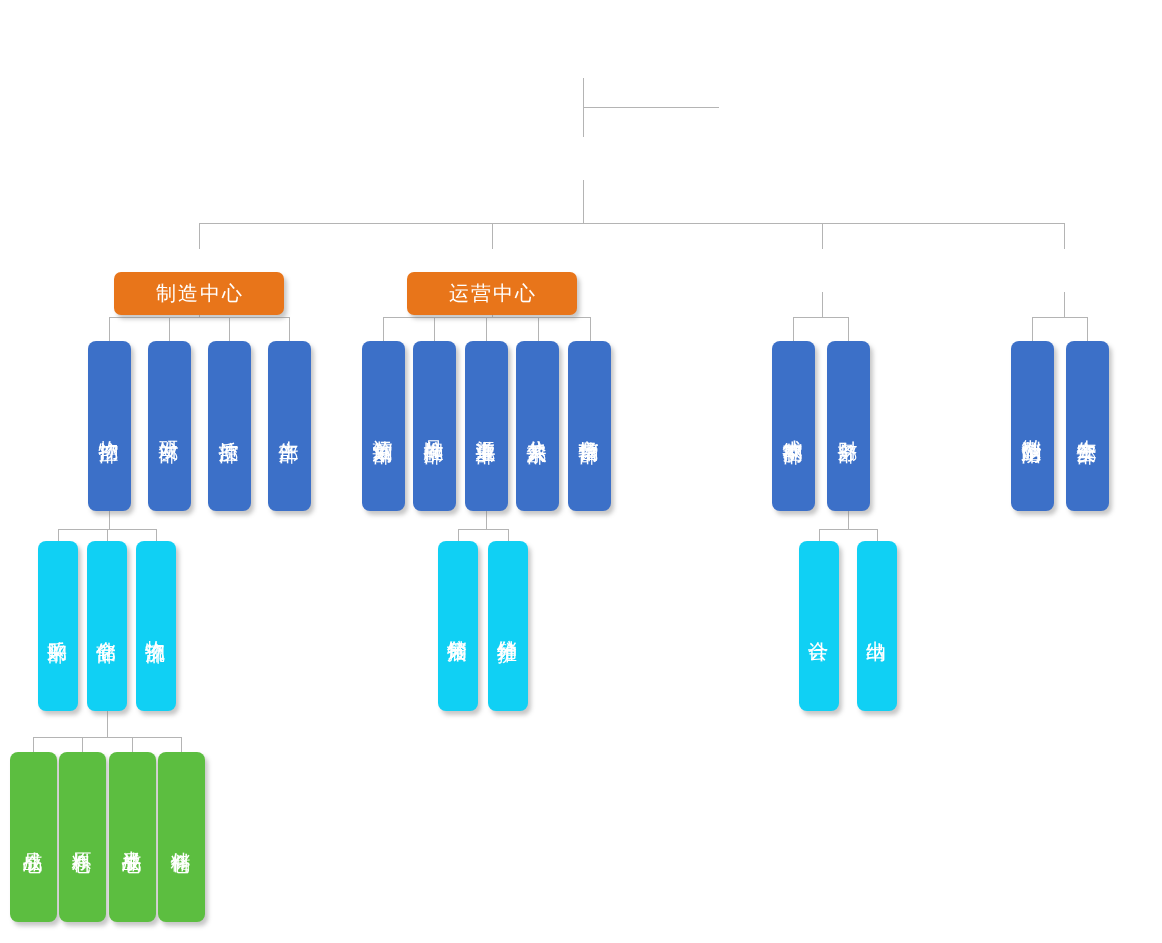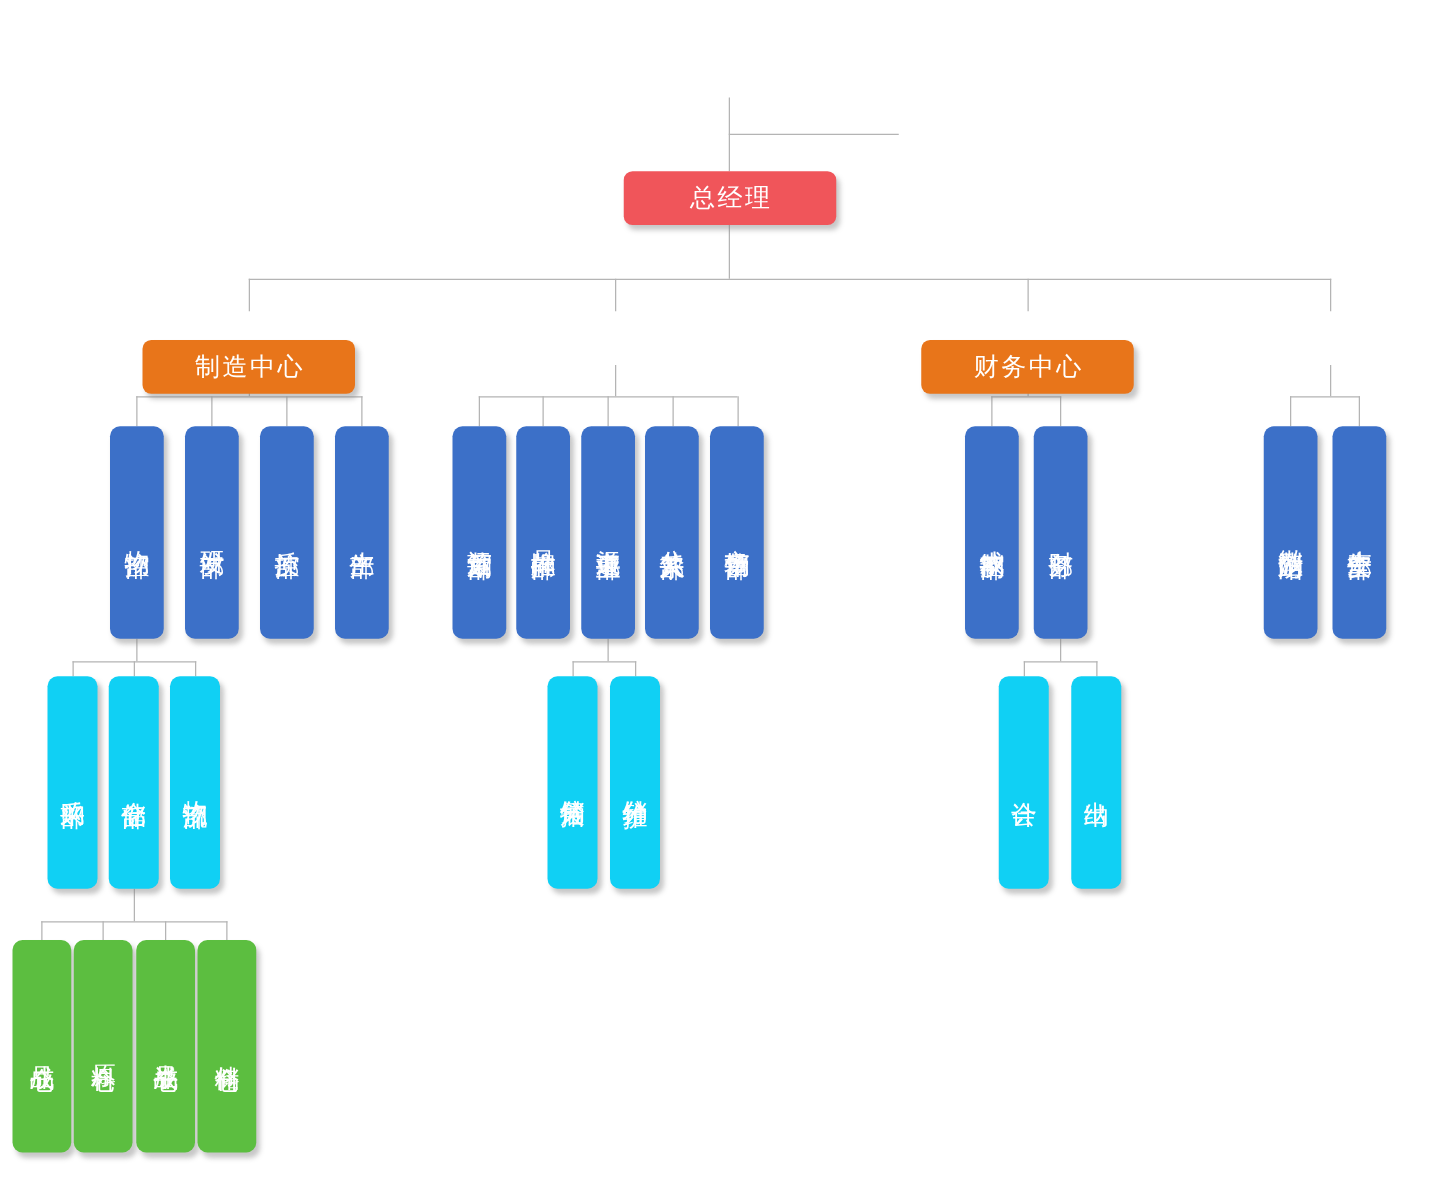--- a/index.html
+++ b/index.html
@@ -96,24 +96,23 @@
   <i class="cl v" style="left:819px;top:529px;height:12px"></i>
   <i class="cl v" style="left:877px;top:529px;height:12px"></i>
 
   <i class="cl v" style="left:107px;top:711px;height:26px"></i>
   <i class="cl h" style="left:33px;top:737px;width:149px"></i>
   <i class="cl v" style="left:33px;top:737px;height:15px"></i>
   <i class="cl v" style="left:82px;top:737px;height:15px"></i>
   <i class="cl v" style="left:132px;top:737px;height:15px"></i>
   <i class="cl v" style="left:181px;top:737px;height:15px"></i>
 
-  <div class="box hbox exec" style="left:499px;top:137px">总经理</div>
 
   <div class="box hbox center" style="left:114px;top:249px">制造中心</div>
-  <div class="box hbox center" style="left:737px;top:249px">财务中心</div>
+  <div class="box hbox center" style="left:407px;top:249px">运营中心</div>
 
   <div class="box vbox dept" style="left:88px;top:341px">物控部</div>
   <div class="box vbox dept" style="left:148px;top:341px">研发部</div>
   <div class="box vbox dept" style="left:208px;top:341px">质控部</div>
   <div class="box vbox dept" style="left:268px;top:341px">生产部</div>
   <div class="box vbox dept" style="left:362px;top:341px">运营策划部</div>
   <div class="box vbox dept" style="left:413px;top:341px">品牌推广部</div>
   <div class="box vbox dept" style="left:465px;top:341px">渠道事业部</div>
   <div class="box vbox dept" style="left:516px;top:341px">公共关系部</div>
   <div class="box vbox dept" style="left:568px;top:341px">市场营销部</div>

